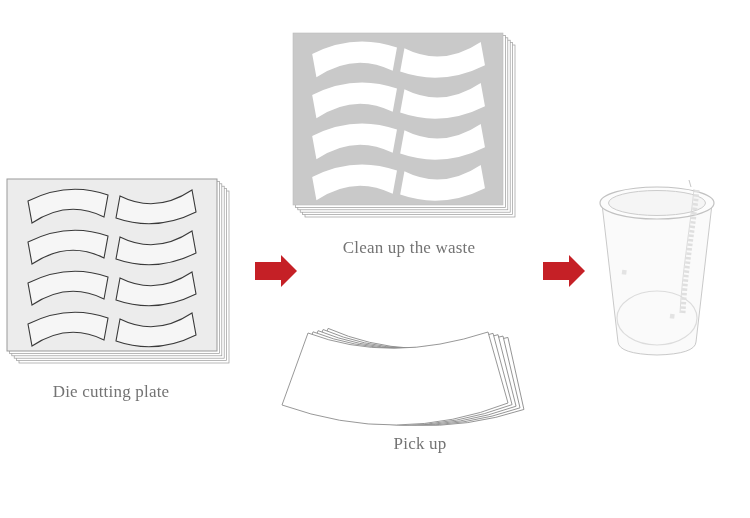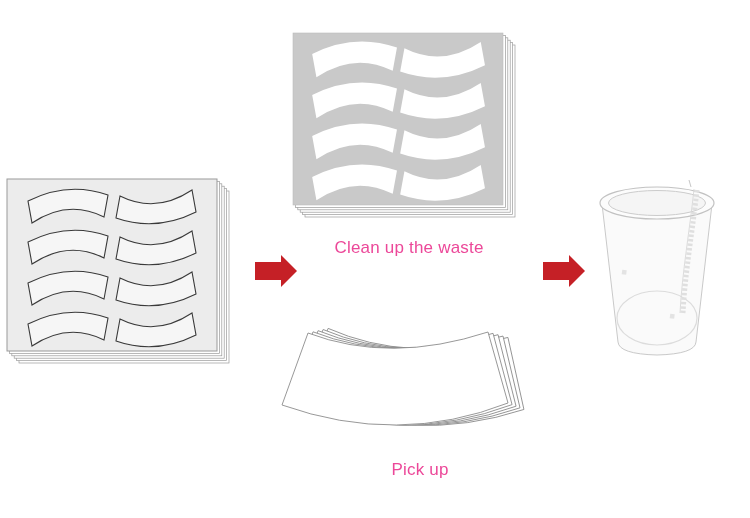--- a/index.html
+++ b/index.html
@@ -2,21 +2,21 @@
 <html><head>
 <meta charset="utf-8">
 <style>
   html,body{margin:0;padding:0;background:#fff;}
   .canvas{
     position:relative;width:750px;height:518px;background:#fff;overflow:hidden;
     font-family:"Liberation Sans",sans-serif;
   }
   .step-label{
     position:absolute;transform:translateX(-50%);
-    font-size:17px;color:#ec4899;white-space:nowrap;letter-spacing:.2px;
+    font-size:17px;color:#737373;white-space:nowrap;letter-spacing:.2px;font-family:Liberation Serif, serif;
   }
   svg{position:absolute;display:block;}
   .sheet{fill:#ffffff;stroke:#9a9a9a;stroke-width:.7;}
   .die-blank{fill:#f6f6f6;stroke:#3a3a3a;stroke-width:1.1;}
   .waste-blank{fill:#ffffff;stroke:none;}
   .pick-sheet{fill:#ffffff;stroke:#8c8c8c;stroke-width:.9;}
 </style>
 </head>
 <body>
 
@@ -41,20 +41,21 @@
       <use href="#blankShape" class="die-blank" transform="translate(20,9)"></use>
       <use href="#blankShape" class="die-blank" transform="translate(108,14) rotate(180 43 18)"></use>
       <use href="#blankShape" class="die-blank" transform="translate(20,50)"></use>
       <use href="#blankShape" class="die-blank" transform="translate(108,55) rotate(180 43 18)"></use>
       <use href="#blankShape" class="die-blank" transform="translate(20,91)"></use>
       <use href="#blankShape" class="die-blank" transform="translate(108,96) rotate(180 43 18)"></use>
       <use href="#blankShape" class="die-blank" transform="translate(20,132)"></use>
       <use href="#blankShape" class="die-blank" transform="translate(108,137) rotate(180 43 18)"></use>
     </g>
   </svg>
+  <div class="step-label" style="left:111px;top:382px">Die cutting plate</div>
 
   <svg width="44" height="34" style="left:254px;top:254px" viewBox="0 0 44 34">
     <polygon points="1,8 27,8 27,1 43,17 27,33 27,26 1,26" fill="#C52026"></polygon>
   </svg>
 
   <svg width="230" height="200" style="left:291px;top:31px" viewBox="0 0 230 200">
     <g>
       <rect class="sheet" x="14" y="14" width="210" height="172"></rect>
       <rect class="sheet" x="11.6" y="11.6" width="210" height="172"></rect>
       <rect class="sheet" x="9.2" y="9.2" width="210" height="172"></rect>
@@ -77,21 +78,21 @@
 
   <svg width="270" height="150" style="left:270px;top:300px" viewBox="0 0 270 150">
     <g>
       <path class="pick-sheet" transform="translate(16,-6) rotate(3.2 15 108)" d="M 38,33 Q 120,64 218,32 L 238,103 Q 128,146 12,105 Z"></path>
       <path class="pick-sheet" transform="translate(12,-4.5) rotate(2.4 15 108)" d="M 38,33 Q 120,64 218,32 L 238,103 Q 128,146 12,105 Z"></path>
       <path class="pick-sheet" transform="translate(8,-3) rotate(1.6 15 108)" d="M 38,33 Q 120,64 218,32 L 238,103 Q 128,146 12,105 Z"></path>
       <path class="pick-sheet" transform="translate(4,-1.5) rotate(0.8 15 108)" d="M 38,33 Q 120,64 218,32 L 238,103 Q 128,146 12,105 Z"></path>
       <path class="pick-sheet" d="M 38,33 Q 120,64 218,32 L 238,103 Q 128,146 12,105 Z"></path>
     </g>
   </svg>
-  <div class="step-label" style="left:420px;top:460px">Pick up</div>
+  <div class="step-label" style="left:420px;top:434px">Pick up</div>
 
   <svg width="44" height="34" style="left:542px;top:254px" viewBox="0 0 44 34">
     <polygon points="1,8 27,8 27,1 43,17 27,33 27,26 1,26" fill="#C52026"></polygon>
   </svg>
 
   <svg width="132" height="190" style="left:593px;top:178px" viewBox="0 0 132 190">
     <g>
 
       <path d="M 9,26 L 25,164 Q 26,176 64,177 Q 102,176 103,164 L 119,26 Q 64,47 9,26 Z" fill="#fafafa" stroke="#c9c9c9" stroke-width="1"></path>
 

